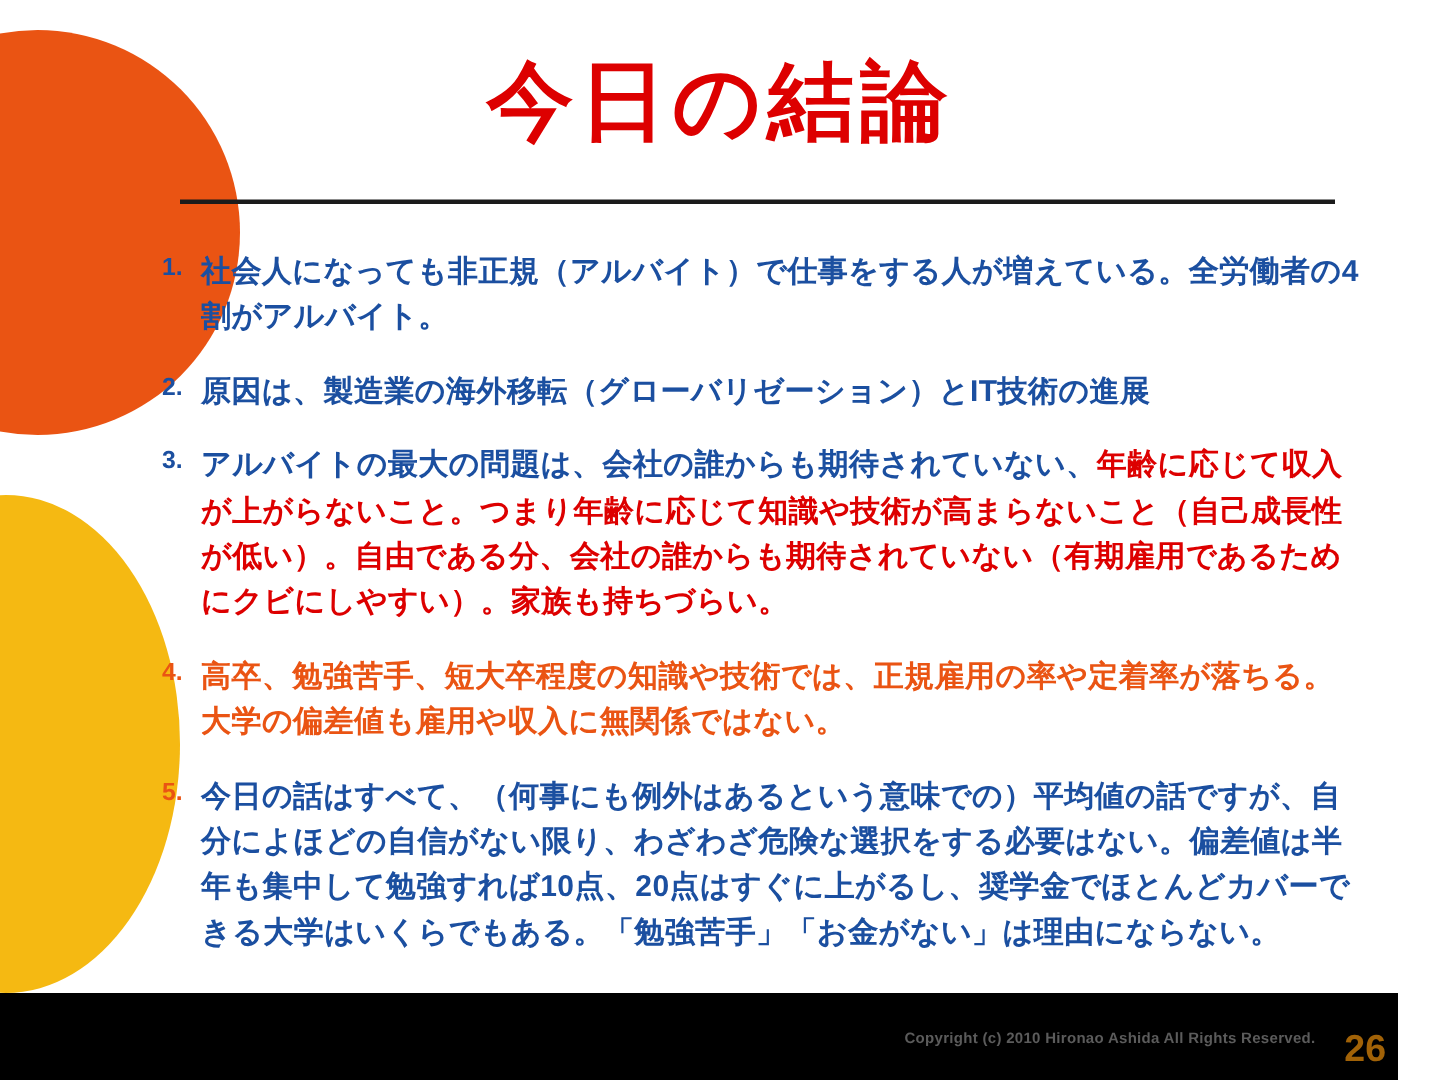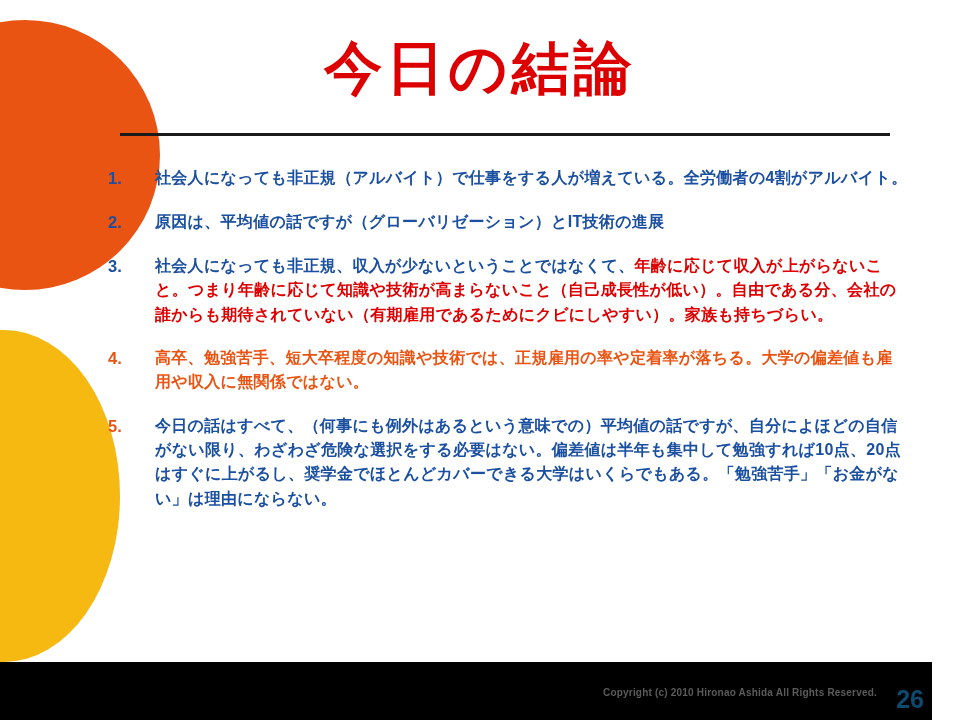--- a/index.html
+++ b/index.html
@@ -75,25 +75,24 @@
   .item-num {
     width: 26px;
     flex: 0 0 26px;
     font-size: 16.5px;
     font-weight: bold;
     line-height: 1.52;
     text-align: left;
   }
   .item-text {
     flex: 1 1 auto;
-    font-size: 16px;
+    font-size: 20px;
     font-weight: bold;
     line-height: 1.52;
     letter-spacing: 0.3px;
-    margin-left: 21px;
   }
   .c-blue { color: #1b4fa0; }
   .c-orange { color: #ea5413; }
   .hl-red { color: #dd0000; }
   
   .footer-bar {
     position: absolute;
     left: 0;
     bottom: 0;
     width: 960px;
@@ -106,21 +105,21 @@
     bottom: 22px;
     color: #5b5b5b;
     font-size: 10px;
     font-weight: bold;
     letter-spacing: 0.2px;
   }
   .page-number {
     position: absolute;
     right: 8px;
     bottom: 6px;
-    color: #0c4a6e;
+    color: #a16207;
     font-size: 25px;
     font-weight: bold;
   }
 </style>
 </head>
 <body>
 
 <div class="slide">
 
   <div class="circle-orange"></div>
@@ -134,28 +133,28 @@
     <div class="item">
       <div class="item-num c-blue">1.</div>
       <div class="item-text c-blue">
         <span>社会人になっても非正規（アルバイト）で仕事をする人が増えている。全労働者の4割がアルバイト。</span>
       </div>
     </div>
 
     <div class="item">
       <div class="item-num c-blue">2.</div>
       <div class="item-text c-blue">
-        <span>原因は、平均値の話ですが（グローバリゼーション）とIT技術の進展</span>
+        <span>原因は、製造業の海外移転（グローバリゼーション）とIT技術の進展</span>
       </div>
     </div>
 
     <div class="item">
       <div class="item-num c-blue">3.</div>
       <div class="item-text c-blue">
-        <span>社会人になっても非正規、収入が少ないということではなくて、</span><span class="hl-red">年齢に応じて収入が上がらないこと。つまり年齢に応じて知識や技術が高まらないこと（自己成長性が低い）。自由である分、会社の誰からも期待されていない（有期雇用であるためにクビにしやすい）。家族も持ちづらい。</span>
+        <span>アルバイトの最大の問題は、会社の誰からも期待されていない、</span><span class="hl-red">年齢に応じて収入が上がらないこと。つまり年齢に応じて知識や技術が高まらないこと（自己成長性が低い）。自由である分、会社の誰からも期待されていない（有期雇用であるためにクビにしやすい）。家族も持ちづらい。</span>
       </div>
     </div>
 
     <div class="item">
       <div class="item-num c-orange">4.</div>
       <div class="item-text c-orange">
         <span>高卒、勉強苦手、短大卒程度の知識や技術では、正規雇用の率や定着率が落ちる。大学の偏差値も雇用や収入に無関係ではない。</span>
       </div>
     </div>
 

